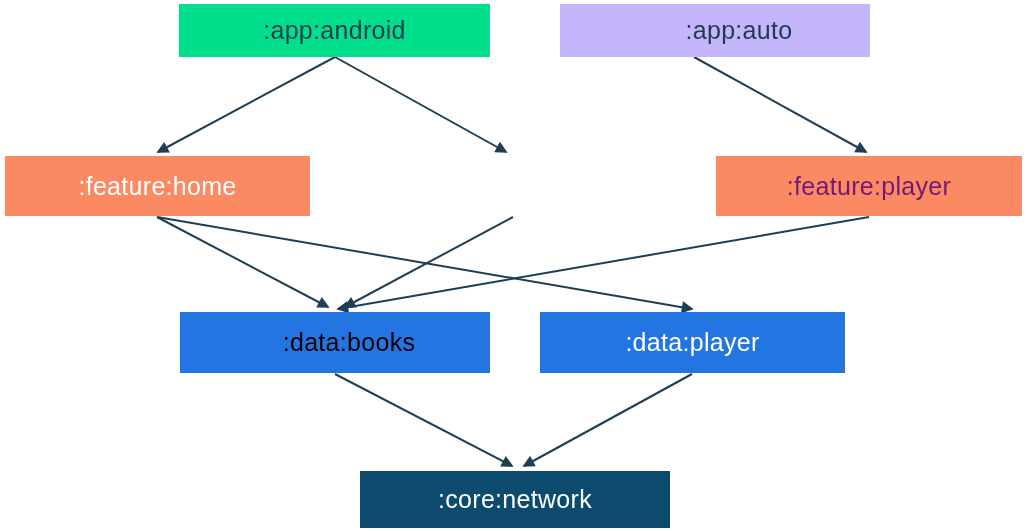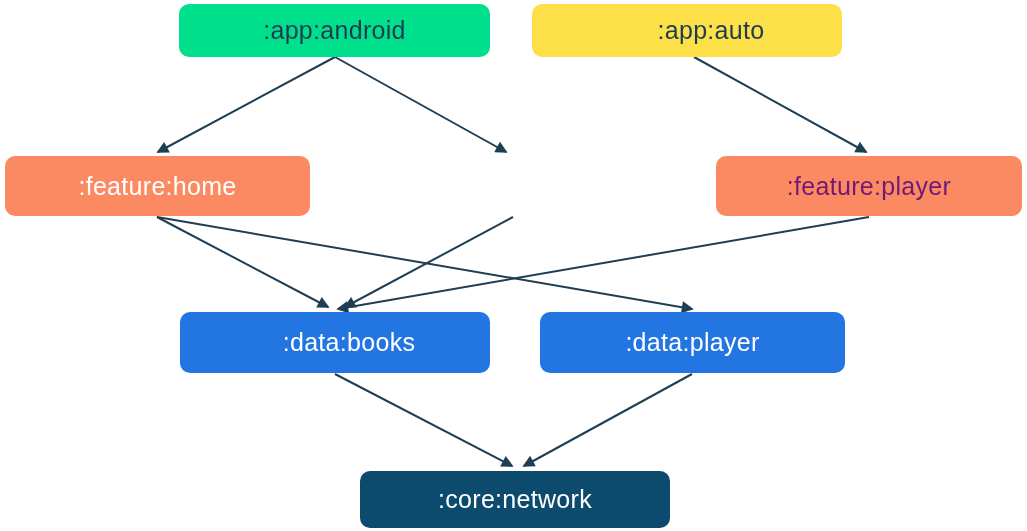--- a/index.html
+++ b/index.html
@@ -21,21 +21,21 @@
     top: 0;
     width: 1027px;
     height: 531px;
     pointer-events: none;
   }
   .node {
     position: absolute;
     display: flex;
     align-items: center;
     justify-content: center;
-    border-radius: 10px;
+    border-radius: 0;
     font-size: 25px;
     font-weight: 400;
     letter-spacing: 0.3px;
     white-space: nowrap;
     box-sizing: border-box;
   }
 </style>
 </head>
 <body>
 
@@ -56,30 +56,30 @@
         <line x1="513" y1="217" x2="345" y2="307" stroke="#1E3E53" stroke-width="2" marker-end="url(#arrowhead)"></line>
         <line x1="869" y1="217" x2="338" y2="309" stroke="#1E3E53" stroke-width="2" marker-end="url(#arrowhead)"></line>
         <line x1="335" y1="374" x2="512" y2="466" stroke="#1E3E53" stroke-width="2" marker-end="url(#arrowhead)"></line>
         <line x1="692" y1="374" x2="524" y2="466" stroke="#1E3E53" stroke-width="2" marker-end="url(#arrowhead)"></line>
       </g>
   </svg>
 
   <div class="node" style="left: 179px; top: 4px; width: 311px; height: 53px; background: rgb(0, 224, 140); color: rgb(29, 60, 80);">
       <span>:app:android</span>
     </div>
-  <div class="node" style="left: 532px; top: 4px; width: 310px; height: 53px; background: #fde047; color: rgb(29, 60, 80); padding-left: 48px;">
+  <div class="node" style="left: 560px; top: 4px; width: 310px; height: 53px; background: #c4b5fd; color: rgb(29, 60, 80); padding-left: 48px;">
       <span>:app:auto</span>
     </div>
   <div class="node" style="left: 5px; top: 156px; width: 305px; height: 60px; background: rgb(251, 138, 99); color: rgb(255, 255, 255);">
       <span>:feature:home</span>
     </div>
   <div class="node" style="left: 716px; top: 156px; width: 306px; height: 60px; background: rgb(251, 138, 99); color: #701a75;">
       <span>:feature:player</span>
     </div>
-  <div class="node" style="left: 180px; top: 312px; width: 310px; height: 61px; background: rgb(35, 118, 226); color: #ffffff; padding-left: 28px;">
+  <div class="node" style="left: 180px; top: 312px; width: 310px; height: 61px; background: rgb(35, 118, 226); color: #000000; padding-left: 28px;">
       <span>:data:books</span>
     </div>
   <div class="node" style="left: 540px; top: 312px; width: 305px; height: 61px; background: rgb(35, 118, 226); color: rgb(255, 255, 255);">
       <span>:data:player</span>
     </div>
   <div class="node" style="left: 360px; top: 471px; width: 310px; height: 57px; background: #0c4a6e; color: rgb(255, 255, 255);">
       <span>:core:network</span>
     </div>
 
 </div>

